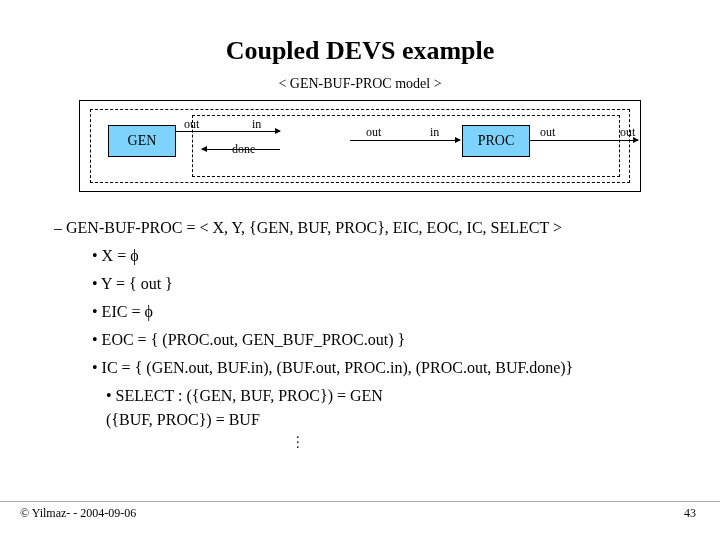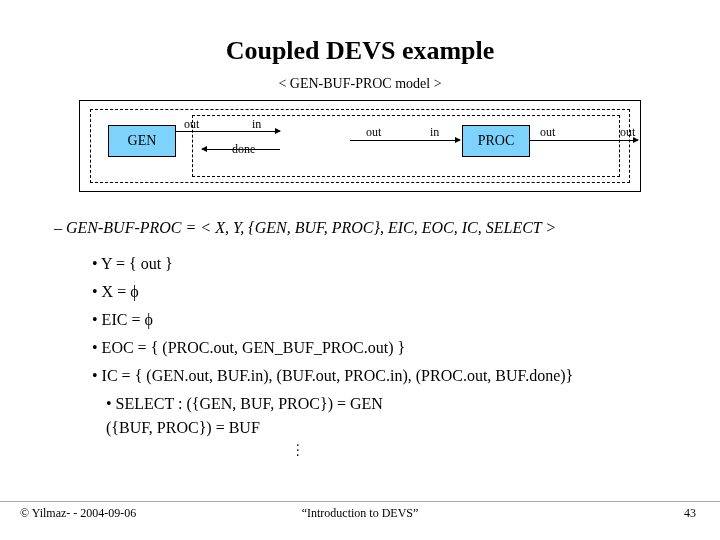--- a/index.html
+++ b/index.html
@@ -80,22 +80,21 @@
     border-right: 6px solid #000;
   }
   .list {
     margin: 24px 36px 0 36px;
     font-size: 16px;
     line-height: 1.5;
   }
   .list .main {
     text-indent: -18px;
     padding-left: 36px;
-    margin-bottom: 12px;
-    font-style: italic;
+    margin-bottom: 4px;
   }
   .list .sub {
     padding-left: 70px;
     text-indent: -14px;
     margin-bottom: 4px;
   }
   .list .sub2 {
     padding-left: 70px;
     margin-bottom: 0;
   }
@@ -143,27 +142,26 @@
   <div class="port-label" style="left:172px; top:16px;">in</div>
   <div class="port-label" style="left:152px; top:41px;">done</div>
   <div class="port-label" style="left:286px; top:24px;">out</div>
   <div class="port-label" style="left:350px; top:24px;">in</div>
   <div class="port-label" style="left:460px; top:24px;">out</div>
   <div class="port-label" style="left:540px; top:24px;">out</div>
 </div>
 
 <div class="list">
   <div class="main">–  GEN-BUF-PROC = &lt; X, Y, {GEN, BUF, PROC}, EIC, EOC, IC, SELECT &gt;</div>
+  <div class="sub">•  X = ϕ</div>
   <div class="sub">•  Y = { out }</div>
-  <div class="sub">•  X = ϕ</div>
   <div class="sub">•  EIC = ϕ</div>
   <div class="sub">•  EOC = { (PROC.out, GEN_BUF_PROC.out) }</div>
   <div class="sub">•  IC = { (GEN.out, BUF.in), (BUF.out, PROC.in), (PROC.out, BUF.done)}</div>
   <div class="sub2">•  SELECT : ({GEN, BUF, PROC}) = GEN</div>
   <div class="sub2 sub2-indent">({BUF, PROC}) = BUF</div>
   <div class="dots">.<br>.<br>.</div>
 </div>
 
 <div class="footer">
   <span class="footer-left">© Yilmaz- -  2004-09-06</span>
-  <span class="footer-center">“Introduction to DEVS”</span>
   <span class="footer-right">43</span>
 </div>
 
 </body></html>

